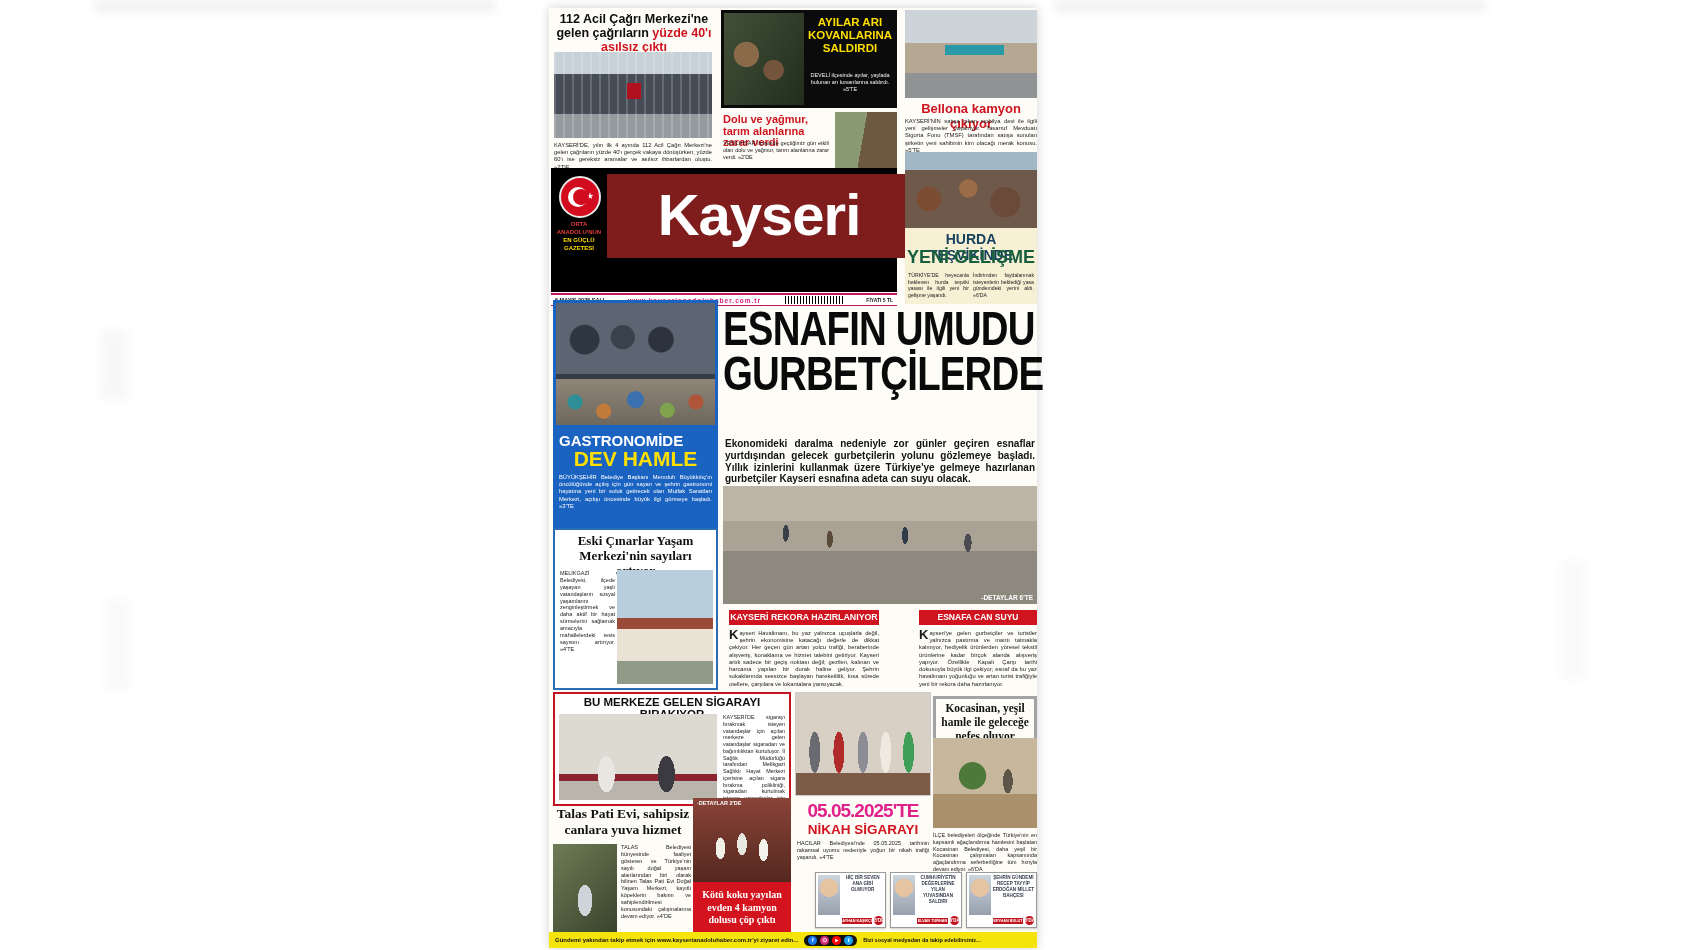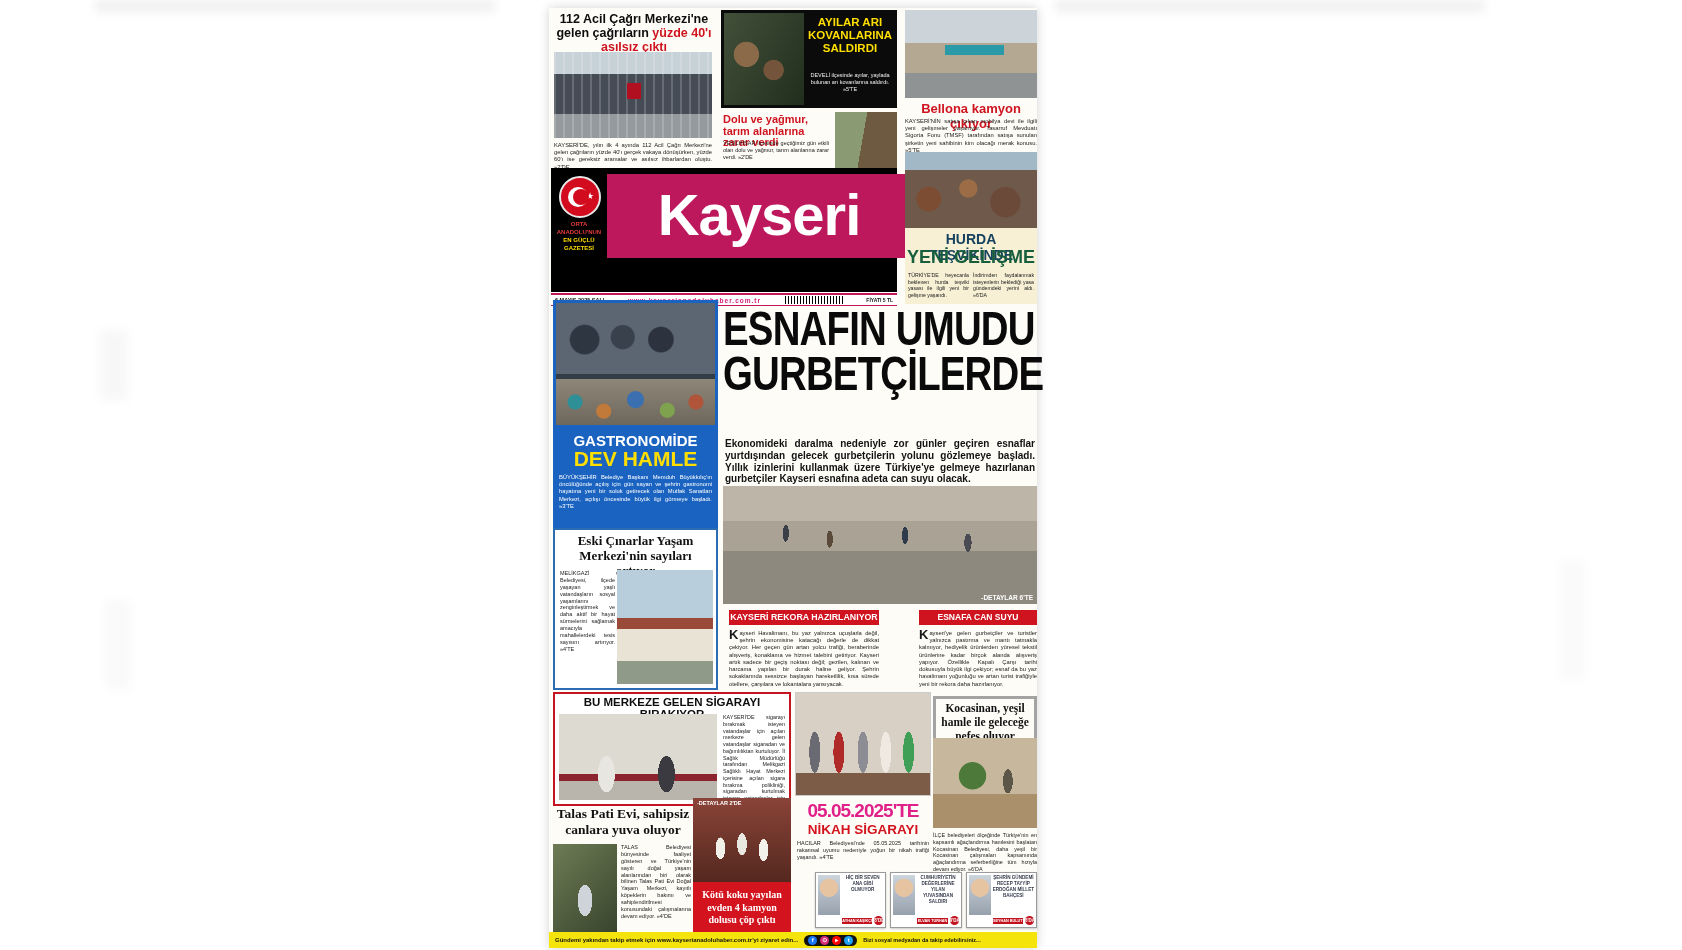--- a/index.html
+++ b/index.html
@@ -132,21 +132,21 @@
       <div class="flag">
           <span class="star">★</span>
         </div>
     </div>
     <div class="abs" style="left:2px;top:52px;width:52px;text-align:center;font-weight:800;font-size:6px;line-height:1.35;">
       <div style="color:#e23b3b;">ORTA</div>
       <div style="color:#e23b3b;">ANADOLU'NUN</div>
       <div style="color:#ffdf00;">EN GÜÇLÜ</div>
       <div style="color:#ffdf00;">GAZETESİ</div>
     </div>
-    <div class="abs" style="left:56px;top:6px;width:304px;height:84px;background:#be185d;">
+    <div class="abs" style="left:56px;top:6px;width:304px;height:84px;background:#7f1d1d;">
       <div style="font-size:58px;font-weight:900;color:#fff;text-align:center;line-height:82px;letter-spacing:-1px;">Kayseri</div>
     </div>
   </div>
 
   <div class="abs" style="left:2px;top:285px;width:346px;height:13px;background:#fff;border-top:2px solid #c2185b;border-bottom:1px solid #c2185b;display:flex;align-items:center;justify-content:space-between;padding:0 4px;box-sizing:border-box;">
     <span style="font-size:5.5px;font-weight:800;color:#111;">6 MAYIS 2025 SALI</span>
     <span style="font-size:6.5px;font-weight:800;color:#d81b7a;letter-spacing:1px;">www.kayserianadoluhaber.com.tr</span>
     <span class="barcode" style="width:58px;height:8px;display:inline-block;"></span>
     <span style="font-size:5px;font-weight:800;color:#111;">FİYATI 5 TL</span>
   </div>
@@ -159,21 +159,21 @@
       <div class="bodytext" style="width:61px;font-size:5.2px;">TÜRKİYE'DE heyecanla beklenen hurda teşviki yasası ile ilgili yeni bir gelişme yaşandı.</div>
       <div class="bodytext" style="width:61px;font-size:5.2px;">İndirimden faydalanmak isteyenlerin beklediği yasa gündemdeki yerini aldı. »6'DA</div>
     </div>
   </div>
 
   <div class="abs" style="left:4px;top:292px;width:165px;">
     <div class="photo ph-gastro" style="left:0;top:0;width:165px;height:128px;border:3px solid #1a63c0;box-sizing:border-box;">
         <div class="plates"></div>
       </div>
     <div class="abs" style="left:0;top:128px;width:165px;height:102px;background:#1a63c0;box-sizing:border-box;padding:4px 6px;">
-      <div style="font-size:15px;font-weight:900;color:#fff;text-align:center;">GASTRONOMİDE</div>
+      <div style="font-size:15px;font-weight:900;color:#fff;">GASTRONOMİDE</div>
       <div style="font-size:21px;font-weight:900;color:#ffdf00;text-align:center;margin-top:-2px;">DEV HAMLE</div>
       <div class="bodytext" style="color:#fff;margin-top:3px;font-size:5.8px;">BÜYÜKŞEHİR Belediye Başkanı Memduh Büyükkılıç'ın öncülüğünde açılış için gün sayan ve şehrin gastronomi hayatına yeni bir soluk getirecek olan Mutfak Sanatları Merkezi, açılışı öncesinde büyük ilgi görmeye başladı. »3'TE</div>
     </div>
   </div>
 
   <div class="abs" style="left:4px;top:520px;width:165px;height:162px;border:2px solid #2a6db5;background:#fff;box-sizing:border-box;">
     <div class="serifhead" style="font-size:13px;line-height:1.15;padding:4px 6px 2px;">Eski Çınarlar Yaşam Merkezi'nin sayıları artıyor</div>
     <div class="abs bodytext" style="left:5px;top:40px;width:55px;font-size:5.5px;">MELİKGAZİ Belediyesi, ilçede yaşayan yaşlı vatandaşların sosyal yaşamlarını zenginleştirmek ve daha aktif bir hayat sürmelerini sağlamak amacıyla mahallelerdeki tesis sayısını artırıyor. »4'TE</div>
     <div class="photo ph-elders" style="right:3px;top:40px;width:96px;height:114px;"></div>
   </div>
@@ -191,21 +191,21 @@
     <div class="abs bodytext dropcap" style="left:196px;top:330px;width:118px;">Kayseri'ye gelen gurbetçiler ve turistler yalnızca pastırma ve mantı tatmakla kalmıyor, hediyelik ürünlerden yöresel tekstil ürünlerine kadar birçok alanda alışveriş yapıyor. Özellikle Kapalı Çarşı tarihi dokusuyla büyük ilgi çekiyor; esnaf da bu yaz havalimanı yoğunluğu ve artan turist trafiğiyle yeni bir rekora daha hazırlanıyor.</div>
   </div>
 
   <div class="abs" style="left:4px;top:684px;width:238px;height:114px;border:2px solid #c41422;background:#fff;box-sizing:border-box;">
     <div style="font-size:11.5px;font-weight:900;text-align:center;color:#0d0d0d;padding-top:2px;">BU MERKEZE GELEN SİGARAYI BIRAKIYOR</div>
     <div class="photo ph-clinic" style="left:4px;top:20px;width:158px;height:86px;"></div>
     <div class="abs bodytext" style="left:168px;top:20px;width:62px;font-size:5.4px;">KAYSERİ'DE sigarayı bırakmak isteyen vatandaşlar için açılan merkeze gelen vatandaşlar sigaradan ve bağımlılıktan kurtuluyor. İl Sağlık Müdürlüğü tarafından Melikgazi Sağlıklı Hayat Merkezi içerisine açılan sigara bırakma polikliniği, sigaradan kurtulmak isteyen vatandaşlar için umut oldu. »5'TE</div>
   </div>
 
   <div class="abs" style="left:4px;top:798px;width:140px;">
-    <div class="serifhead" style="font-size:13.5px;line-height:1.2;">Talas Pati Evi, sahipsiz canlara yuva oluyor</div>
+    <div class="serifhead" style="font-size:13.5px;line-height:1.2;">Talas Pati Evi, sahipsiz canlara yuva hizmet</div>
     <div class="photo ph-dog" style="left:0;top:38px;width:64px;height:94px;"></div>
     <div class="abs bodytext" style="left:68px;top:38px;width:70px;font-size:5.5px;">TALAS Belediyesi bünyesinde faaliyet gösteren ve Türkiye'nin sayılı doğal yaşam alanlarından biri olarak bilinen Talas Pati Evi Doğal Yaşam Merkezi, kayıtlı köpeklerin bakımı ve sahiplendirilmesi konusundaki çalışmalarına devam ediyor. »4'DE</div>
   </div>
 
   <div class="abs" style="left:144px;top:790px;width:98px;height:142px;">
     <div class="photo ph-hazmat" style="left:0;top:0;width:98px;height:84px;">
       <span style="position:absolute;left:4px;top:2px;color:#fff;font-size:5.5px;font-weight:700;">-DETAYLAR 2'DE</span>
     </div>
     <div class="abs" style="left:0;top:84px;width:98px;height:52px;background:#d3141f;display:flex;align-items:center;">
       <div style="width:100%;color:#fff;font-size:10px;line-height:1.25;font-weight:900;text-align:center;padding:0 3px;font-family:'Liberation Serif',serif;">Kötü koku yayılan evden 4 kamyon dolusu çöp çıktı</div>

